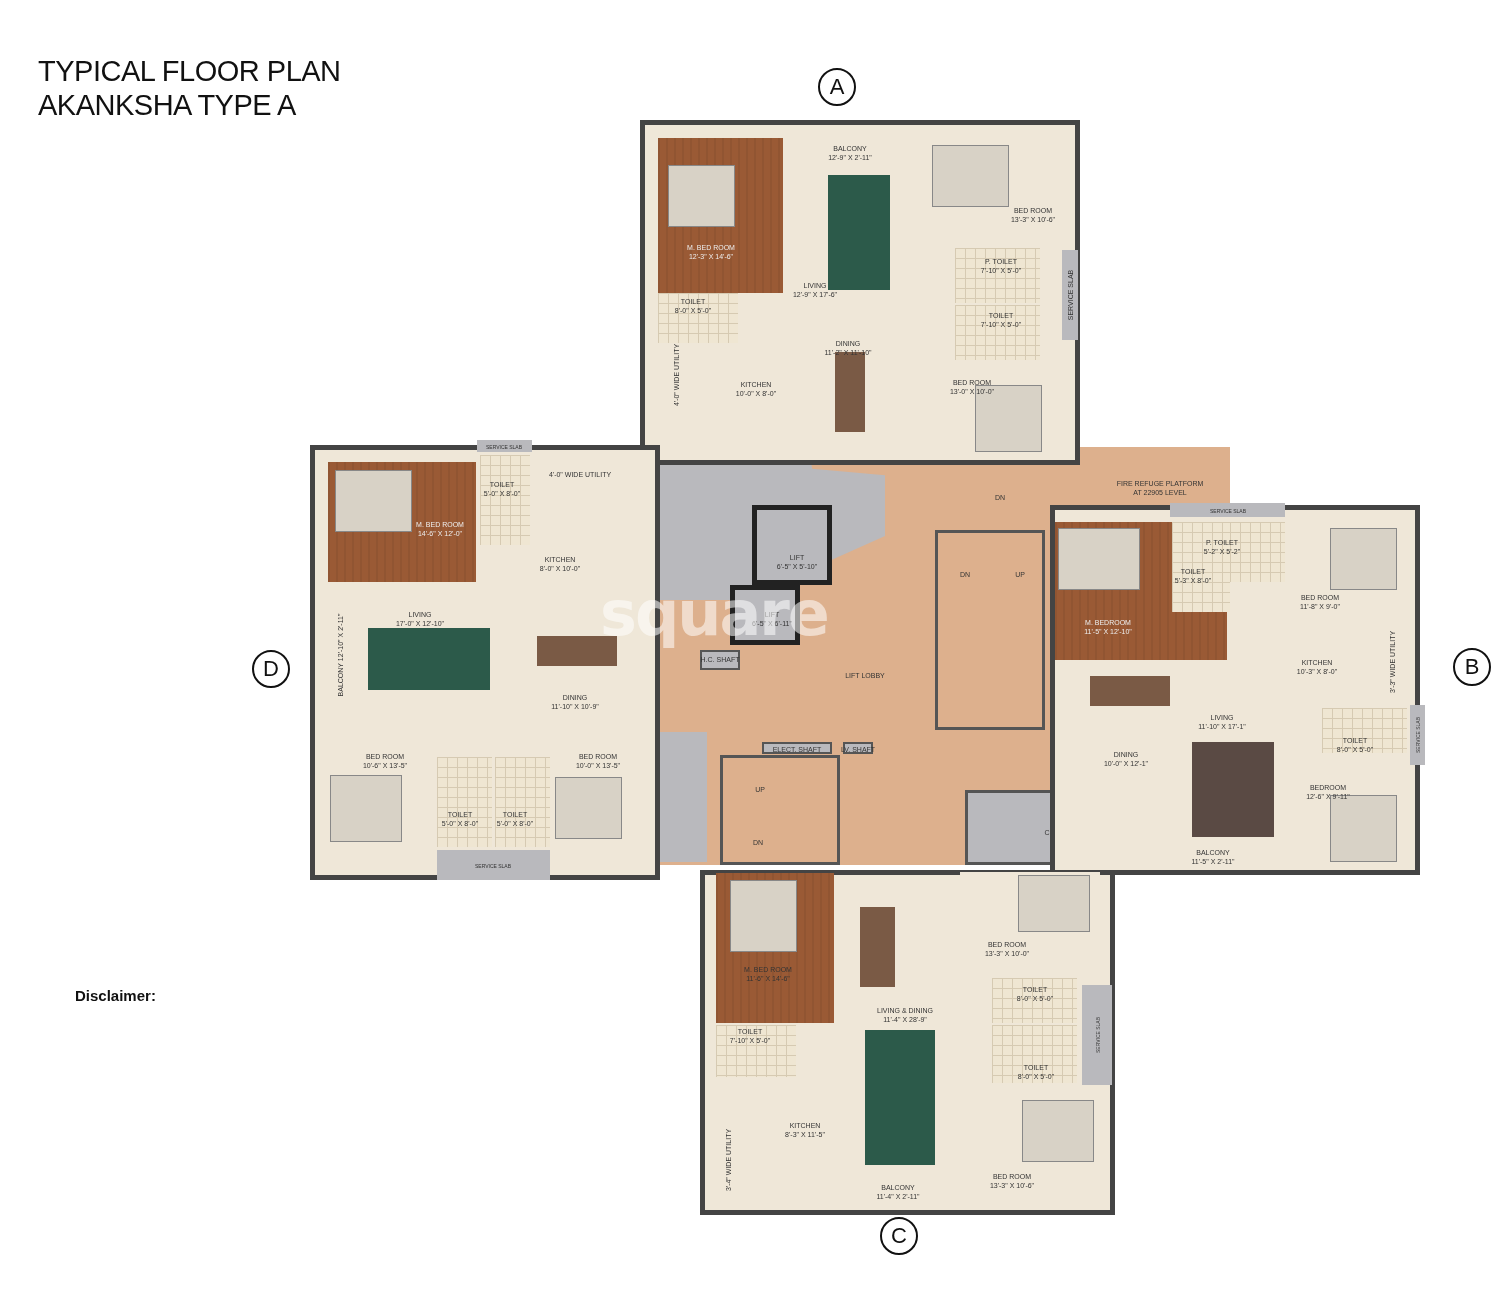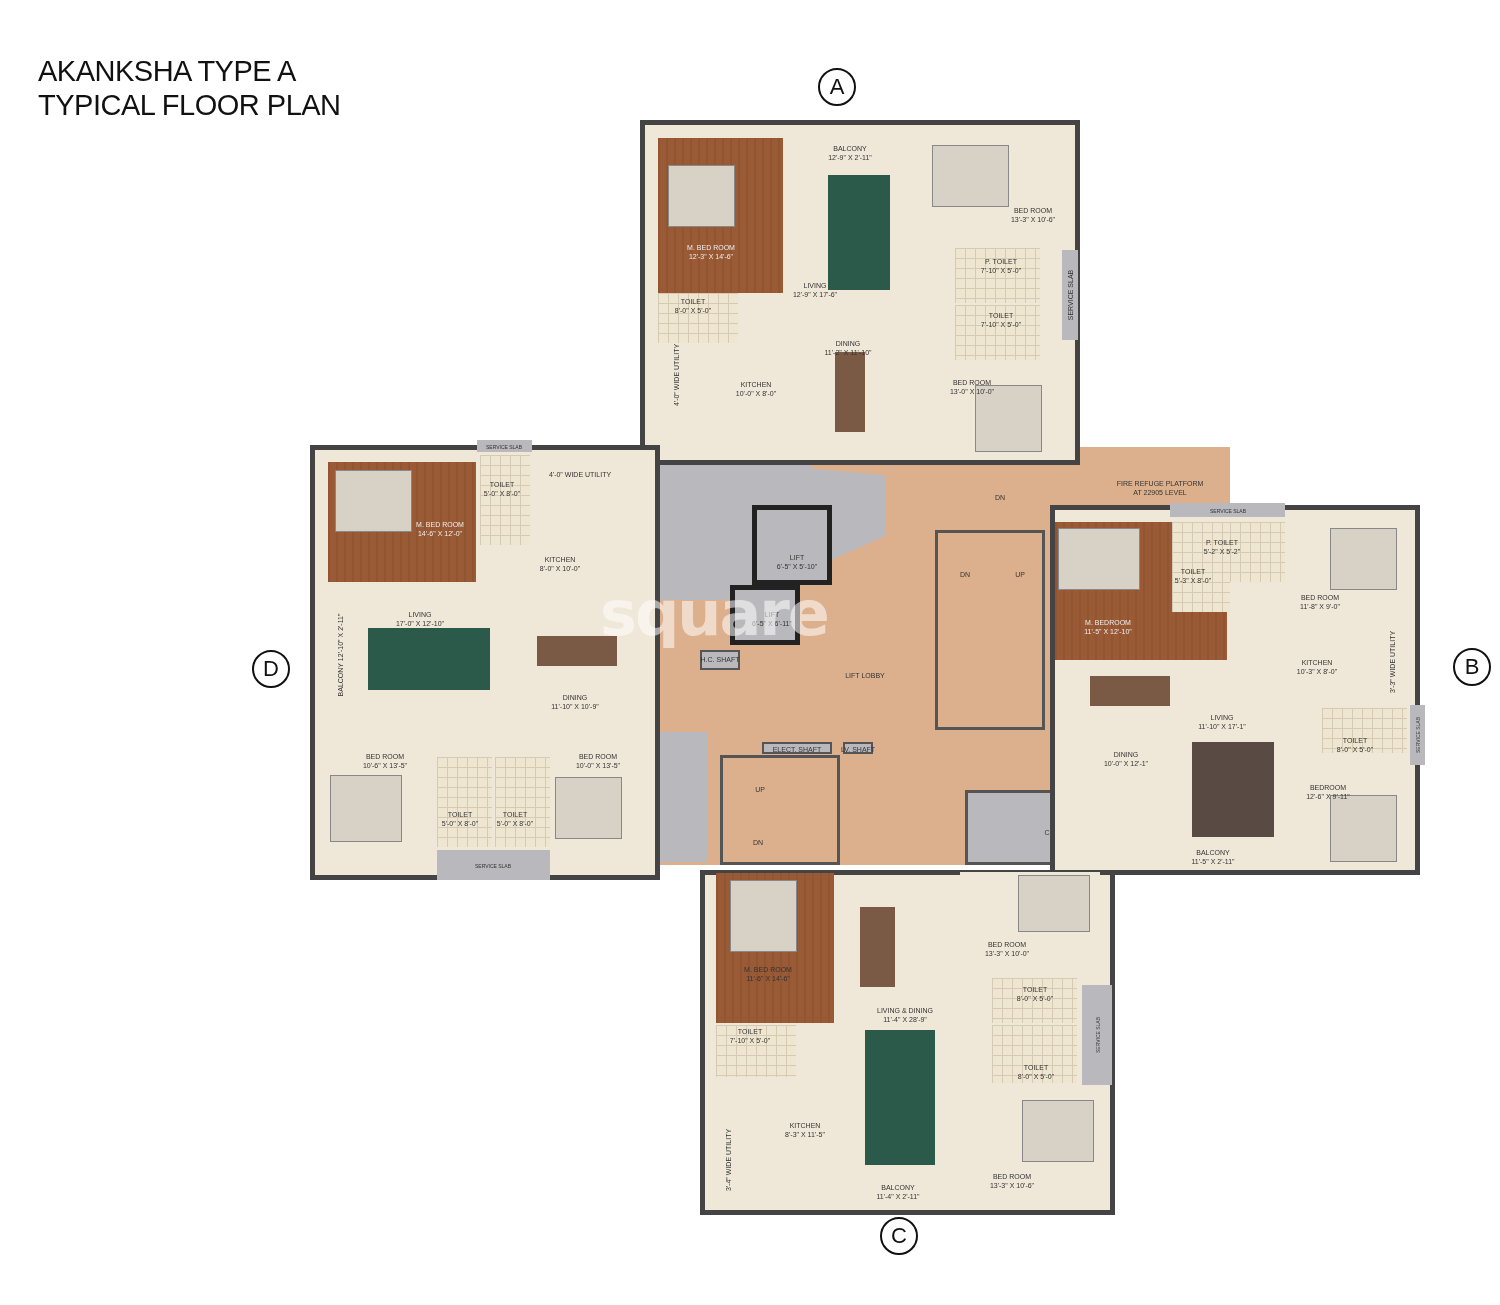--- a/index.html
+++ b/index.html
@@ -20,25 +20,26 @@
   .rug{position:absolute;background:#2c5a4a;}
   .rug.brown{background:#5a4a44;}
   .table{position:absolute;background:#7a5a45;}
   .bed{position:absolute;background:#d8d2c6;border:1px solid #888;}
   .watermark{position:absolute;left:600px;top:585px;font-family:"DejaVu Sans",sans-serif;font-size:62px;line-height:58px;font-weight:bold;color:rgba(255,255,255,0.55);letter-spacing:-2px;}
 </style>
 </head>
 <body>
 
 <div class="title">
+  <div>TYPICAL FLOOR PLAN</div>
   <div>AKANKSHA TYPE A</div>
-  <div>TYPICAL FLOOR PLAN</div>
 </div>
 
 <div class="disc">
+  <b>Disclaimer:</b>
 </div>
 
 <div class="marker" style="left:818px;top:68px;">A</div>
 <div class="marker" style="left:1453px;top:648px;">B</div>
 <div class="marker" style="left:880px;top:1217px;">C</div>
 <div class="marker" style="left:252px;top:650px;">D</div>
 
 <div class="plan">
 
   <div class="room lobby" style="left:640px;top:465px;width:410px;height:400px;"></div>

